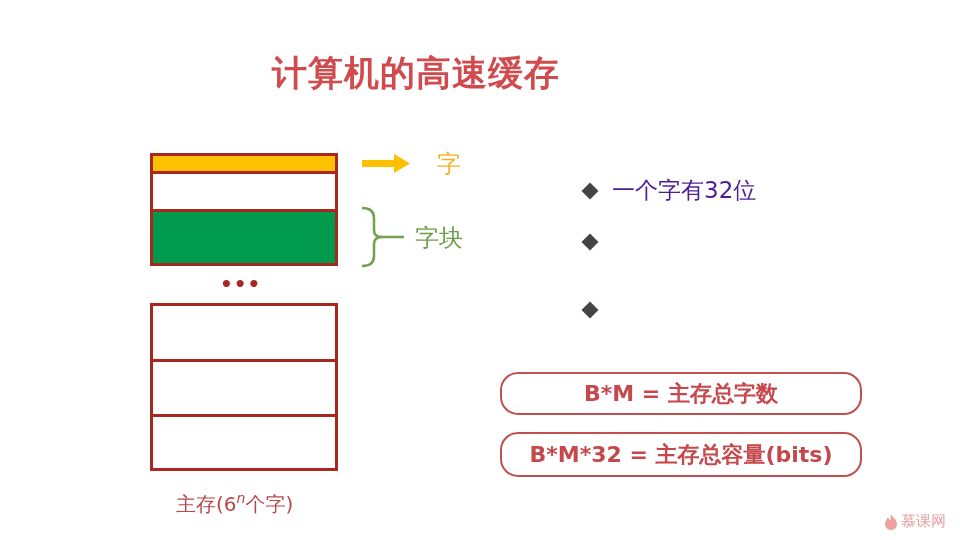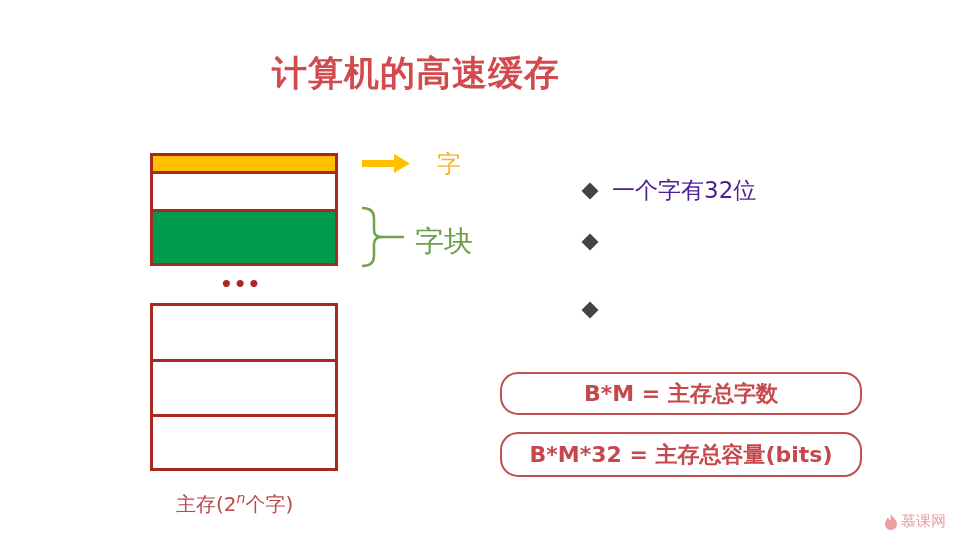--- a/index.html
+++ b/index.html
@@ -16,21 +16,21 @@
   .mem-row { position: absolute; left: 150px; width: 188px; box-sizing: border-box; border: 3px solid #a8281f; }
   .row-word { top: 153px; height: 21px; background: #ffc000; }
   .row-blank { top: 171px; height: 41px; background: #ffffff; }
   .row-block { top: 209px; height: 57px; background: #009a4e; }
   .lower-box { position: absolute; left: 150px; top: 303px; width: 188px; height: 168px; box-sizing: border-box; border: 3px solid #a8281f; }
   .lower-divider { position: absolute; left: 0; width: 100%; height: 3px; background: #a8281f; }
   .dots { left: 220px; top: 272px; font-size: 20px; font-weight: bold; color: #a8281f; letter-spacing: 1px; }
   .caption { left: 176px; top: 490px; font-size: 20px; color: #b9474b; }
   .caption sup { font-style: italic; font-size: 14px; }
   .word-label { left: 437px; top: 148px; font-size: 24px; color: #f5b324; }
-  .block-label { left: 415px; top: 222px; font-size: 29px; color: #6e9e4a; }
+  .block-label { left: 415px; top: 222px; font-size: 24px; color: #6e9e4a; }
   .bullet { position: absolute; left: 580px; display: flex; align-items: center; font-size: 23px; color: #4c1d95; }
   .diamond { width: 12px; height: 12px; background: #444444; transform: rotate(45deg); margin: 0 16px 0 4px; }
   .formula-box {
     position: absolute; left: 500px; width: 362px; box-sizing: border-box;
     border: 2px solid #c0504d; border-radius: 18px;
     display: flex; align-items: center; justify-content: center;
     font-size: 22px; font-weight: bold; color: #c5484c;
   }
   .logo { right: 14px; bottom: 9px; display: flex; align-items: center; font-size: 15px; color: #e6a0a0; }
 </style>
@@ -45,21 +45,21 @@
   <div class="mem-row row-block"></div>
 
   <div class="abs dots">•••</div>
 
   <div class="lower-box">
     <div class="lower-divider" style="top:53px;"></div>
     <div class="lower-divider" style="top:108px;"></div>
   </div>
 
   <div class="abs caption">
-    <span>主存(2</span><sup>n</sup><span>个字)</span>
+    <span>主存(6</span><sup>n</sup><span>个字)</span>
   </div>
 
   <svg class="abs" style="left:362px; top:153px;" width="50" height="22">
     <rect x="0" y="7" width="34" height="7" fill="#ffc000"></rect>
     <polygon points="32,1 48,10.5 32,20" fill="#ffc000"></polygon>
   </svg>
   <div class="abs word-label">字</div>
 
   <svg class="abs" style="left:360px; top:206px;" width="46" height="62">
     <path d="M2 2 Q14 2 14 12 L14 24 Q14 31 22 31 Q14 31 14 38 L14 50 Q14 60 2 60" fill="none" stroke="#70a050" stroke-width="2.5"></path>

